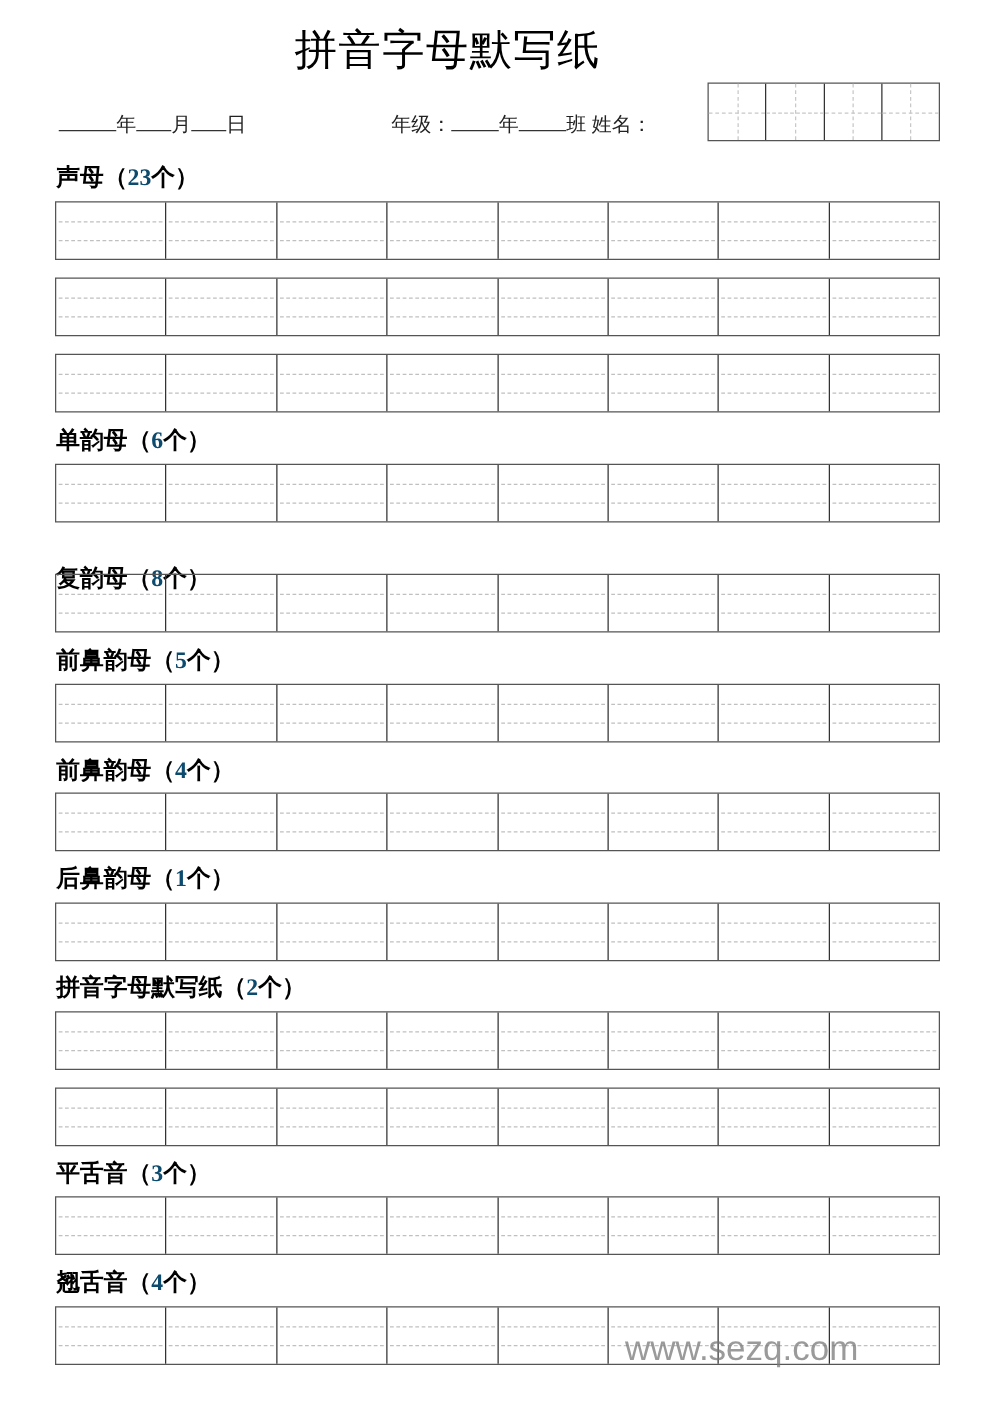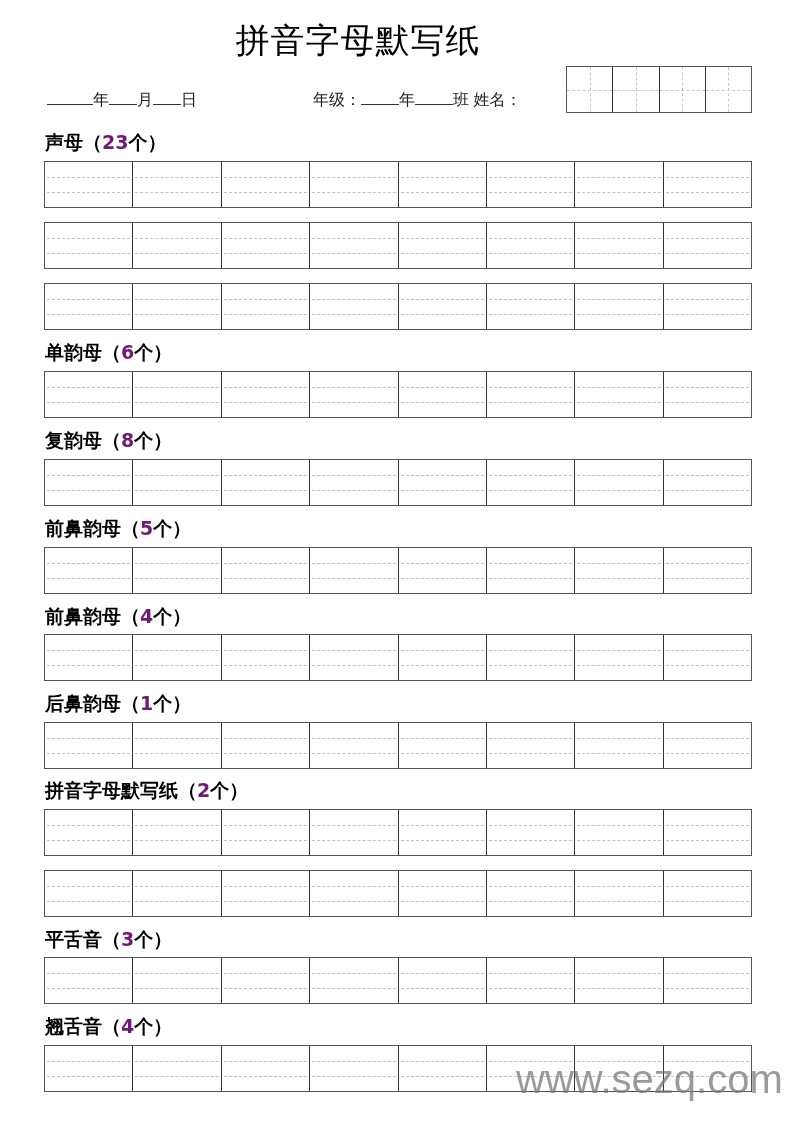--- a/index.html
+++ b/index.html
@@ -9,29 +9,29 @@
            font-size:34px; letter-spacing:1px; line-height:44px; }
   .meta { position:absolute; top:88px; font-family:Liberation Sans, sans-serif; font-size:16px; line-height:22px; color:#222; white-space:nowrap; }
   .blank { display:inline-block; border-bottom:1px solid #333; height:16px; vertical-align:baseline; }
   .name-box { position:absolute; left:566px; top:66px; width:186px; height:47px;
               border:1px solid #555; box-sizing:border-box; display:flex; }
   .name-cell { flex:1; position:relative; border-right:1px solid #333; }
   .name-cell:last-child { border-right:none; }
   .name-cell::before { content:""; position:absolute; left:50%; top:0; bottom:0; border-left:1px dashed #c8c8c8; }
   .name-cell::after { content:""; position:absolute; top:50%; left:0; right:0; border-top:1px dashed #c8c8c8; }
   .heading { position:absolute; left:45px; font-size:19px; line-height:24px; font-weight:bold; white-space:nowrap; }
-  .heading .count { color:#701a75; }
+  .heading .count { color:#0c4a6e;font-family:Liberation Serif, serif; }
   .row { position:absolute; left:44px; width:708px; height:47px; border:1px solid #555;
          box-sizing:border-box; display:flex; }
   .cell { flex:1; position:relative; border-right:1px solid #333; }
   .cell:last-child { border-right:none; }
   .cell::before { content:""; position:absolute; left:2px; right:2px; top:15px; border-top:1px dashed #c0c0c0; }
   .cell::after { content:""; position:absolute; left:2px; right:2px; top:30px; border-top:1px dashed #c0c0c0; }
-  .watermark { position:absolute; left:516px; top:1056px; font-family:"Liberation Sans", sans-serif;
-               font-size:40px; color:rgba(120,120,120,0.75); letter-spacing:0px; line-height:46px; }
+  .watermark { position:absolute; left:500px; top:1056px; font-family:"Liberation Sans", sans-serif;
+               font-size:28px; color:rgba(120,120,120,0.75); letter-spacing:0px; line-height:46px; }
 </style>
 </head>
 <body>
 
 <div class="title">拼音字母默写纸</div>
 
 <div class="meta" style="left:47px;">
   <span class="blank" style="width:46px;"></span><span>年</span><span class="blank" style="width:28px;"></span><span>月</span><span class="blank" style="width:28px;"></span><span>日</span>
 </div>
 
@@ -42,21 +42,21 @@
 
 <div class="name-box">
   <div class="name-cell"></div>
   <div class="name-cell"></div>
   <div class="name-cell"></div>
   <div class="name-cell"></div>
 </div>
 
 <div class="heading" style="top:130px;"><span>声母</span><span>（</span><span class="count">23</span><span>个）</span></div>
 <div class="heading" style="top:340px;"><span>单韵母</span><span>（</span><span class="count">6</span><span>个）</span></div>
-<div class="heading" style="top:428px;"><span>复韵母</span><span>（</span><span class="count">8</span><span>个）</span></div>
+<div class="heading" style="top:451px;"><span>复韵母</span><span>（</span><span class="count">8</span><span>个）</span></div>
 <div class="heading" style="top:516px;"><span>前鼻韵母</span><span>（</span><span class="count">5</span><span>个）</span></div>
 <div class="heading" style="top:604px;"><span>前鼻韵母</span><span>（</span><span class="count">4</span><span>个）</span></div>
 <div class="heading" style="top:691px;"><span>后鼻韵母</span><span>（</span><span class="count">1</span><span>个）</span></div>
 <div class="heading" style="top:778px;"><span>拼音字母默写纸</span><span>（</span><span class="count">2</span><span>个）</span></div>
 <div class="heading" style="top:927px;"><span>平舌音</span><span>（</span><span class="count">3</span><span>个）</span></div>
 <div class="heading" style="top:1014px;"><span>翘舌音</span><span>（</span><span class="count">4</span><span>个）</span></div>
 
 <div class="row" style="top:161px;">
     <div class="cell"></div>
     <div class="cell"></div>

